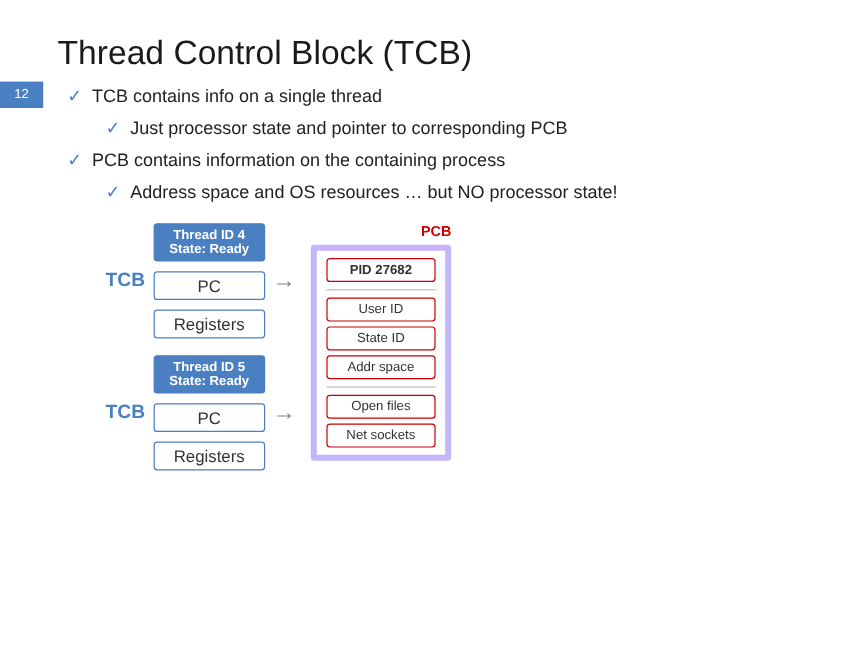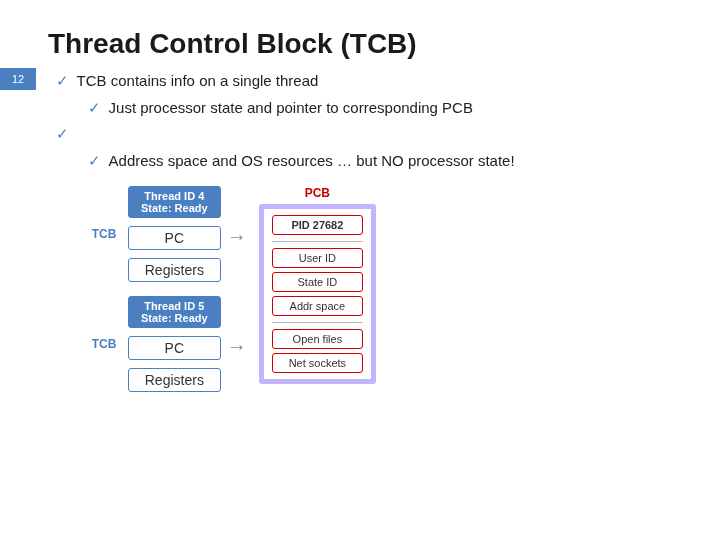--- a/index.html
+++ b/index.html
@@ -14,21 +14,21 @@
 
     .slide {
       width: 720px;
       height: 540px;
       position: relative;
       padding: 28px 48px 20px 48px;
     }
 
     .title {
       font-size: 28px;
-      font-weight: bold;
+      font-weight: normal;
       color: #1a1a1a;
       margin-bottom: 10px;
     }
 
     .slide-number-bar {
       position: absolute;
       left: 0;
       top: 68px;
       width: 36px;
       height: 22px;
@@ -148,39 +148,39 @@
 
     .tcb-unit {
       display: flex;
       flex-direction: row;
       align-items: center;
       gap: 4px;
     }
 
     .tcb-label-col {
       width: 36px;
-      font-size: 12px;
+      font-size: 16px;
       font-weight: bold;
       color: #4a7fc1;
       text-align: center;
       padding-right: 4px;
     }
 
     .arrow-col {
       display: flex;
       align-items: center;
       font-size: 20px;
       color: #888;
       margin: 0 2px;
     }
 
     .pcb-section {
       display: flex;
       flex-direction: column;
-      align-items: center;
+      align-items: flex-end;
     }
 
     .pcb-outer {
       border: 5px solid #c4b5fd;
       border-radius: 3px;
       padding: 6px 8px;
       display: flex;
       flex-direction: column;
       gap: 4px;
       min-width: 90px;
@@ -210,20 +210,21 @@
       <span class="check">✓</span>
       <span>TCB contains info on a single thread</span>
     </div>
     <div class="sub-bullet">
       <span class="check">✓</span>
       <span>Just processor state and pointer to corresponding PCB</span>
     </div>
 
     <div class="bullet">
       <span class="check">✓</span>
+      <span>PCB contains information on the containing process</span>
     </div>
     <div class="sub-bullet">
       <span class="check">✓</span>
       <span>Address space and OS resources … but NO processor state!</span>
     </div>
 
   </div>
 
   <div class="diagram-wrapper">
 

